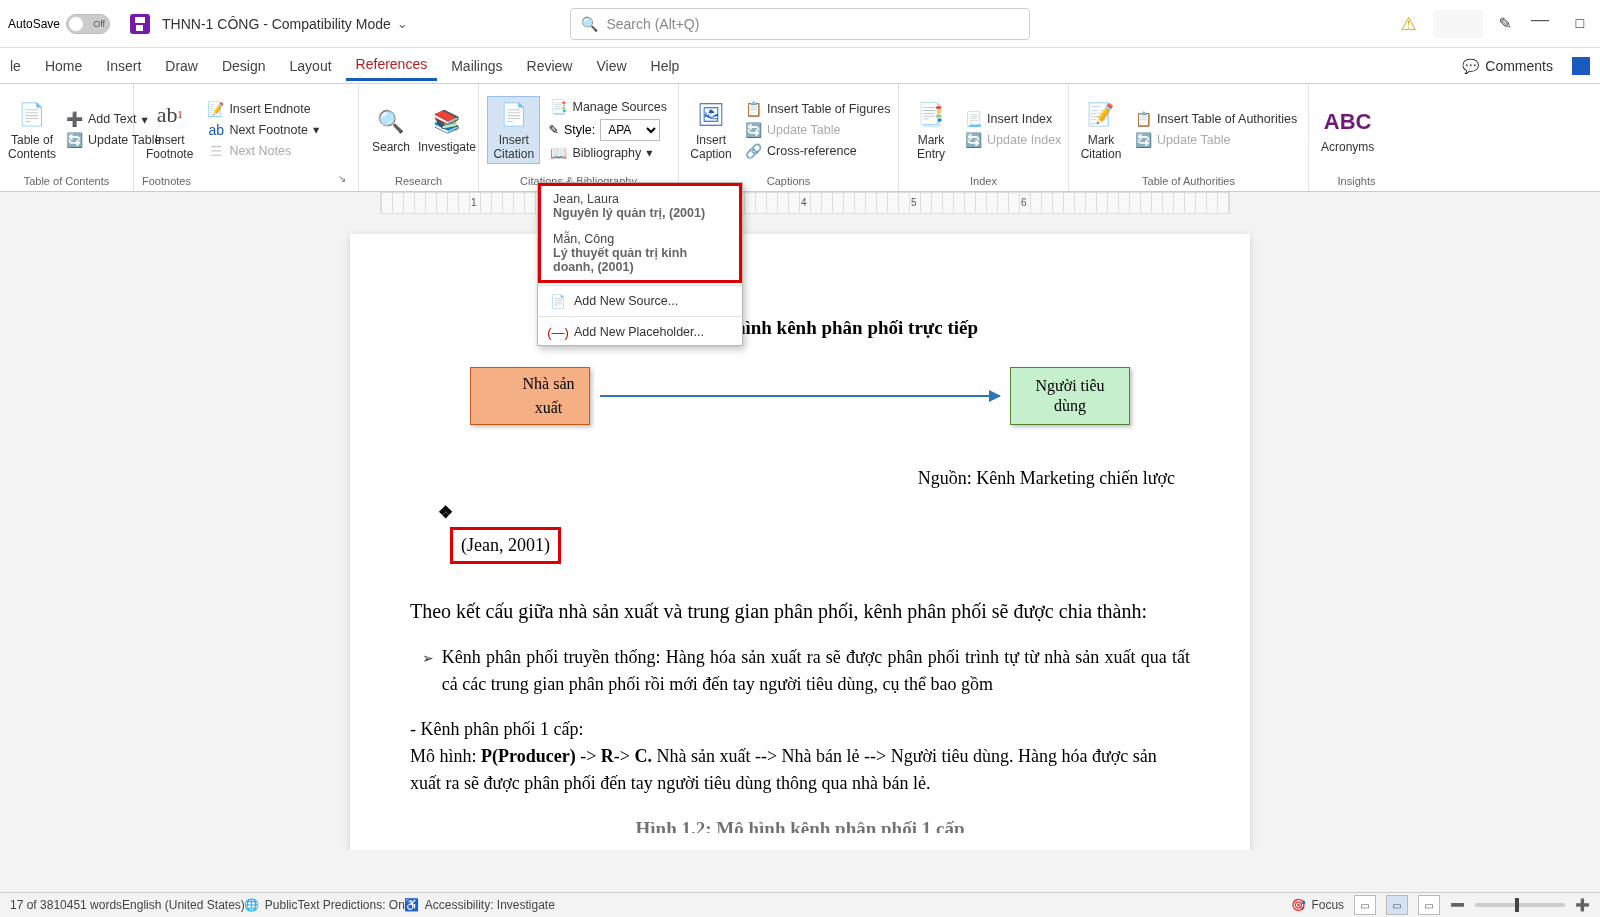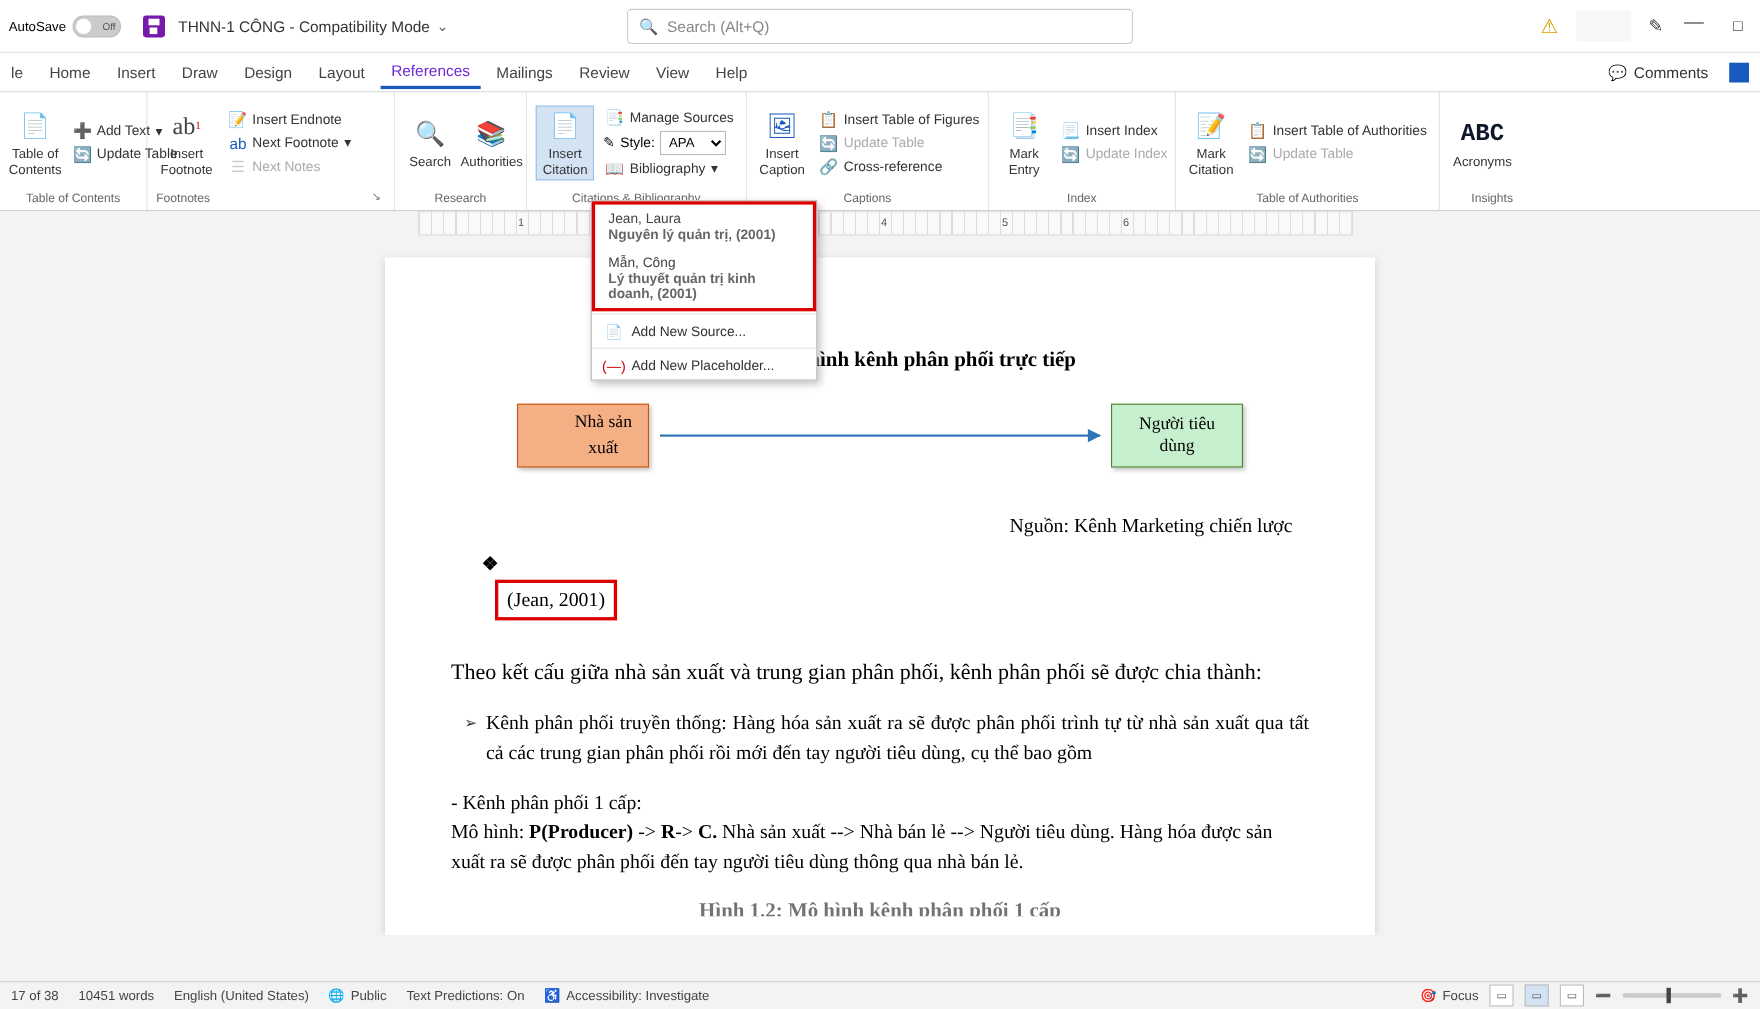--- a/index.html
+++ b/index.html
@@ -50,21 +50,21 @@
   .pen-ic { color: #444; font-size: 16px; }
   .win-btn { color: #555; font-size: 14px; display: inline-block; width: 24px; text-align: center; }
   .win-btn.min { font-size: 18px; position: relative; top: -4px; }
   .win-btn.max { font-size: 12px; }
 
   .menu-bar {
     height: 36px; background: #fff; display: flex; align-items: center;
     padding: 0 10px; border-bottom: 1px solid #d0d0d0; gap: 4px;
   }
   .menu-bar .menu-item { padding: 6px 10px; font-size: 14px; color: #444; cursor: pointer; }
-  .menu-bar .menu-item.active { color: #6d28d9; border-bottom: 3px solid #185abd; font-weight: 500; }
+  .menu-bar .menu-item.active { color: #b91c1c; border-bottom: 3px solid #185abd; font-weight: 500; }
   .menu-right { margin-left: auto; display: flex; align-items: center; gap: 8px; }
   .comments-btn { display: flex; align-items: center; gap: 6px; font-size: 14px; color: #333; padding: 4px 10px; border: 1px solid transparent; }
 
   .ribbon {
     height: 108px; background: #fff; display: flex; border-bottom: 1px solid #ccc;
   }
   .ribbon-group { display: flex; flex-direction: column; border-right: 1px solid #e3e3e3; padding: 4px 8px; }
   .ribbon-group .grp-body { flex: 1; display: flex; align-items: center; gap: 8px; }
   .ribbon-group .grp-label { font-size: 11px; color: #666; text-align: center; padding-top: 4px; white-space: nowrap; }
   .big-btn { display: flex; flex-direction: column; align-items: center; justify-content: center; min-width: 48px; padding: 2px 4px; gap: 2px; font-size: 12px; color: #333; text-align: center; }
@@ -139,21 +139,21 @@
   .cit-item .author { color: #444; }
   .cit-item .title { color: #666; font-weight: bold; }
   .dd-sep { height: 1px; background: #e3e3e3; margin: 2px 0; }
   .dd-action { padding: 5px 12px; display: flex; align-items: center; gap: 8px; color: #333; }
   .dd-icon { width: 16px; height: 16px; display: inline-flex; align-items: center; justify-content: center; font-size: 13px; color: #185abd; }
 
   .status-bar { position: absolute; bottom: 0; left: 0; right: 0; height: 25px;
     background: #f3f3f3; border-top: 1px solid #ccc; display: flex; align-items: center;
     padding: 0 10px; font-size: 12px; color: #444; gap: 18px;
   }
-  .status-bar .left { display: flex; align-items: center; gap: 18px; }
+  .status-bar .left { display: flex; align-items: center; }
   .status-bar .right { margin-left: auto; display: flex; align-items: center; gap: 10px; }
   .stat-item { display: flex; align-items: center; gap: 5px; }
   .view-btn { width: 22px; height: 20px; border: 1px solid #bbb; background: #fff; display: flex; align-items: center; justify-content: center; font-size: 10px; color: #555; }
   .zoom-slider { width: 90px; height: 4px; background: #ccc; position: relative; border-radius: 2px; }
   .zoom-slider .knob { width: 4px; height: 14px; background: #444; position: absolute; left: 40px; top: -5px; }
 </style>
 </head>
 <body>
 
 <div class="title-bar">
@@ -259,21 +259,21 @@
   </div>
 
   <div class="ribbon-group" style="width:120px">
     <div class="grp-body">
       <div class="big-btn">
         <span class="ic">🔍</span>
         <span>Search</span>
       </div>
       <div class="big-btn">
         <span class="ic">📚</span>
-        <span>Authorities</span>
+        <span>Investigate</span>
       </div>
     </div>
     <div class="grp-label-row">
         <div class="grp-label">Research</div>
       </div>
   </div>
 
   <div class="ribbon-group" style="width:200px">
     <div class="grp-body">
       <div class="big-btn active-btn" style="padding:2px 6px">
@@ -372,21 +372,21 @@
       </div>
     </div>
     <div class="grp-label-row">
         <div class="grp-label">Table of Authorities</div>
       </div>
   </div>
 
   <div class="ribbon-group" style="width:95px;border-right:none">
     <div class="grp-body">
       <div class="big-btn">
-        <span class="ic" style="color:#0f172a;font-family:Liberation Mono, monospace;font-weight:bold">ABC</span>
+        <span class="ic" style="color:#701a75;font-family:Liberation Sans, sans-serif;font-weight:bold">ABC</span>
         <span>Acronyms</span>
       </div>
     </div>
     <div class="grp-label-row">
         <div class="grp-label">Insights</div>
       </div>
   </div>
 </div>
 
 <div class="ruler">

